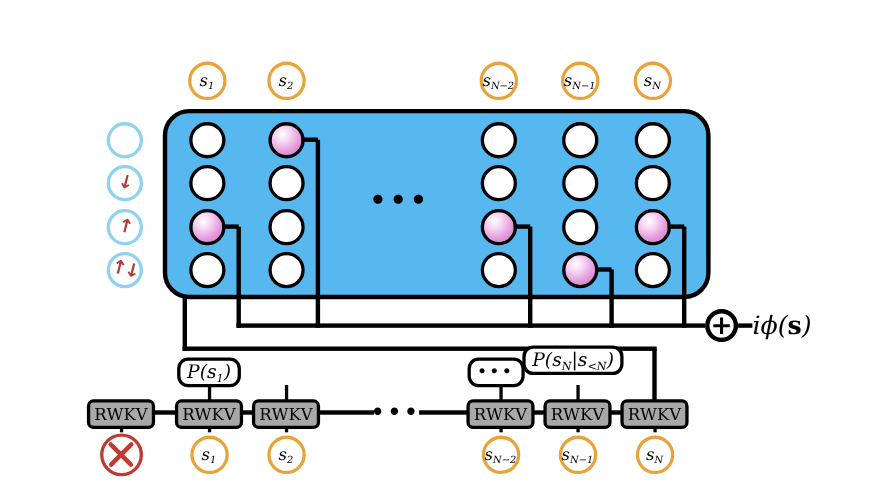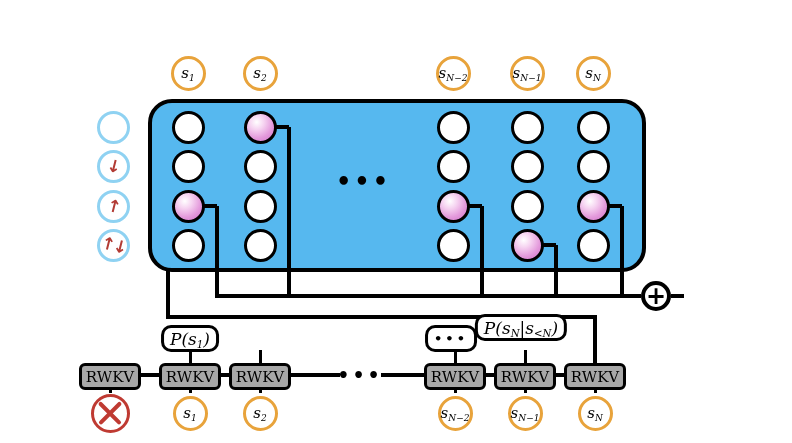--- a/index.html
+++ b/index.html
@@ -37,20 +37,21 @@
 </head>
 <body>
 
 <div id="canvas">
   <div id="blue-box" style="background: rgb(86, 184, 239);"></div>
   <div id="box-ellipsis" class="dots">•••</div>
   <div id="chain-ellipsis" class="dots">•••</div>
   <div id="plus-node">
     <span>+</span>
   </div>
+  <div id="phase-label" class="math">iϕ(<b>s</b>)</div>
 <div class="line" style="left: 188px; top: 204.25px; width: 29px; height: 3.5px;"></div>
     <div class="line" style="left: 215.25px; top: 206px; width: 3.5px; height: 92px;"></div>
     <div class="line" style="left: 260px; top: 125.25px; width: 29px; height: 3.5px;"></div>
     <div class="line" style="left: 287.25px; top: 127px; width: 3.5px; height: 171px;"></div>
     <div class="line" style="left: 453px; top: 204.25px; width: 29px; height: 3.5px;"></div>
     <div class="line" style="left: 480.25px; top: 206px; width: 3.5px; height: 92px;"></div>
     <div class="line" style="left: 527px; top: 243.25px; width: 29px; height: 3.5px;"></div>
     <div class="line" style="left: 554.25px; top: 245px; width: 3.5px; height: 53px;"></div>
     <div class="line" style="left: 593px; top: 204.25px; width: 29px; height: 3.5px;"></div>
     <div class="line" style="left: 620.25px; top: 206px; width: 3.5px; height: 92px;"></div>

